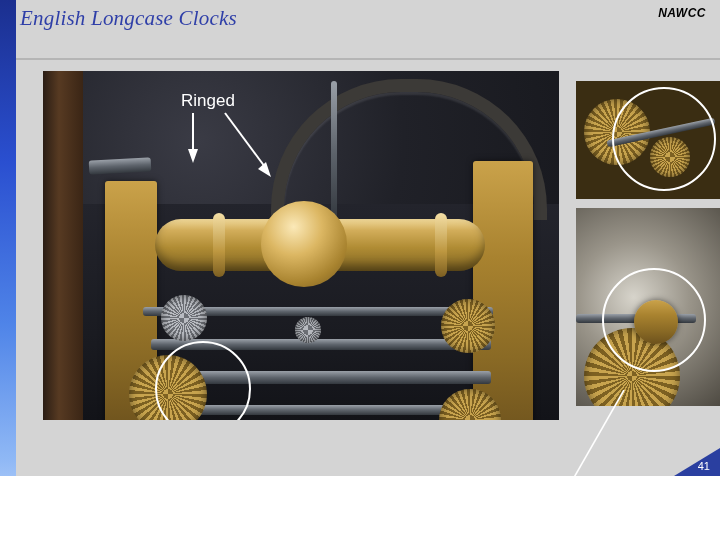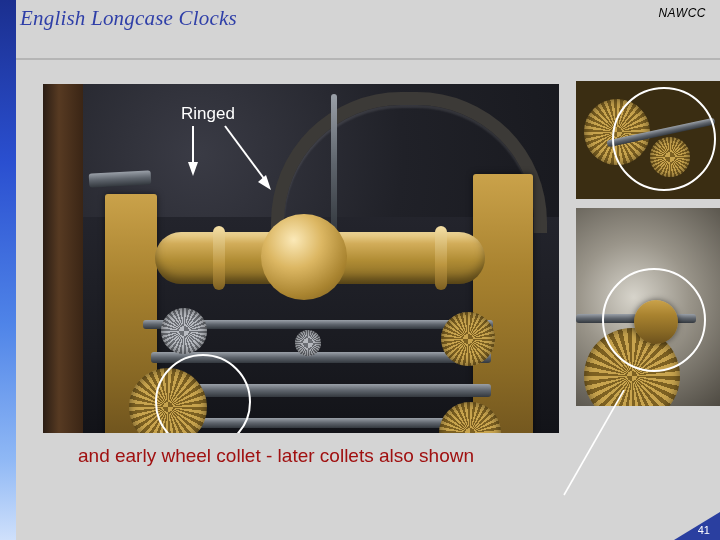--- a/index.html
+++ b/index.html
@@ -3,21 +3,21 @@
 <meta charset="utf-8">
 <style>
   html, body {
     margin: 0;
     padding: 0;
     background: #ffffff;
   }
   #slide {
     position: relative;
     width: 720px;
-    height: 540px;
+    height: 476px;
     background: #d4d4d4;
     overflow: hidden;
     font-family: "Liberation Sans", sans-serif;
   }
   
   .left-bar {
     position: absolute;
     left: 0;
     top: 0;
     width: 16px;
@@ -54,20 +54,21 @@
   }
   .org {
     position: absolute;
     right: 14px;
     top: 6px;
     font-family: "Liberation Sans", sans-serif;
     font-style: italic;
     font-size: 12px;
     color: #000000;
     letter-spacing: 0.5px;
+    font-weight: bold;
   }
   
   .corner-accent {
     position: absolute;
     right: 0;
     bottom: 0;
     width: 0;
     height: 0;
     border-left: 46px solid transparent;
     border-bottom: 28px solid #2a3fa0;
@@ -78,21 +79,21 @@
     bottom: 4px;
     font-size: 11px;
     color: #ffffff;
     z-index: 5;
     text-align: center;
   }
   
   .photo-main {
     position: absolute;
     left: 43px;
-    top: 84px;
+    top: 71px;
     width: 516px;
     height: 349px;
     overflow: hidden;
     background: #000000;
   }
   .photo-side-top {
     position: absolute;
     left: 576px;
     top: 81px;
     width: 144px;
@@ -307,19 +308,18 @@
     <div class="rod" style="left:0px; top:106px; width:120px; height:9px;"></div>
     <div class="plate" style="left:58px; top:92px; width:44px; height:44px; border-radius:50%;"></div>
     <div class="circle-highlight" style="left:26px; top:60px; width:104px; height:104px;"></div>
   </div>
 
   <svg class="leader-line" viewBox="0 0 70 110">
     <line x1="68" y1="0" x2="8" y2="105" stroke="#ffffff" stroke-width="1.6"></line>
   </svg>
 
   <div class="caption">
-    <div>and early wheel collet  - later collets also shown</div>
   </div>
 
   <div class="corner-accent"></div>
   <div class="page-number">41</div>
 
 </div>
 
 </body></html>

